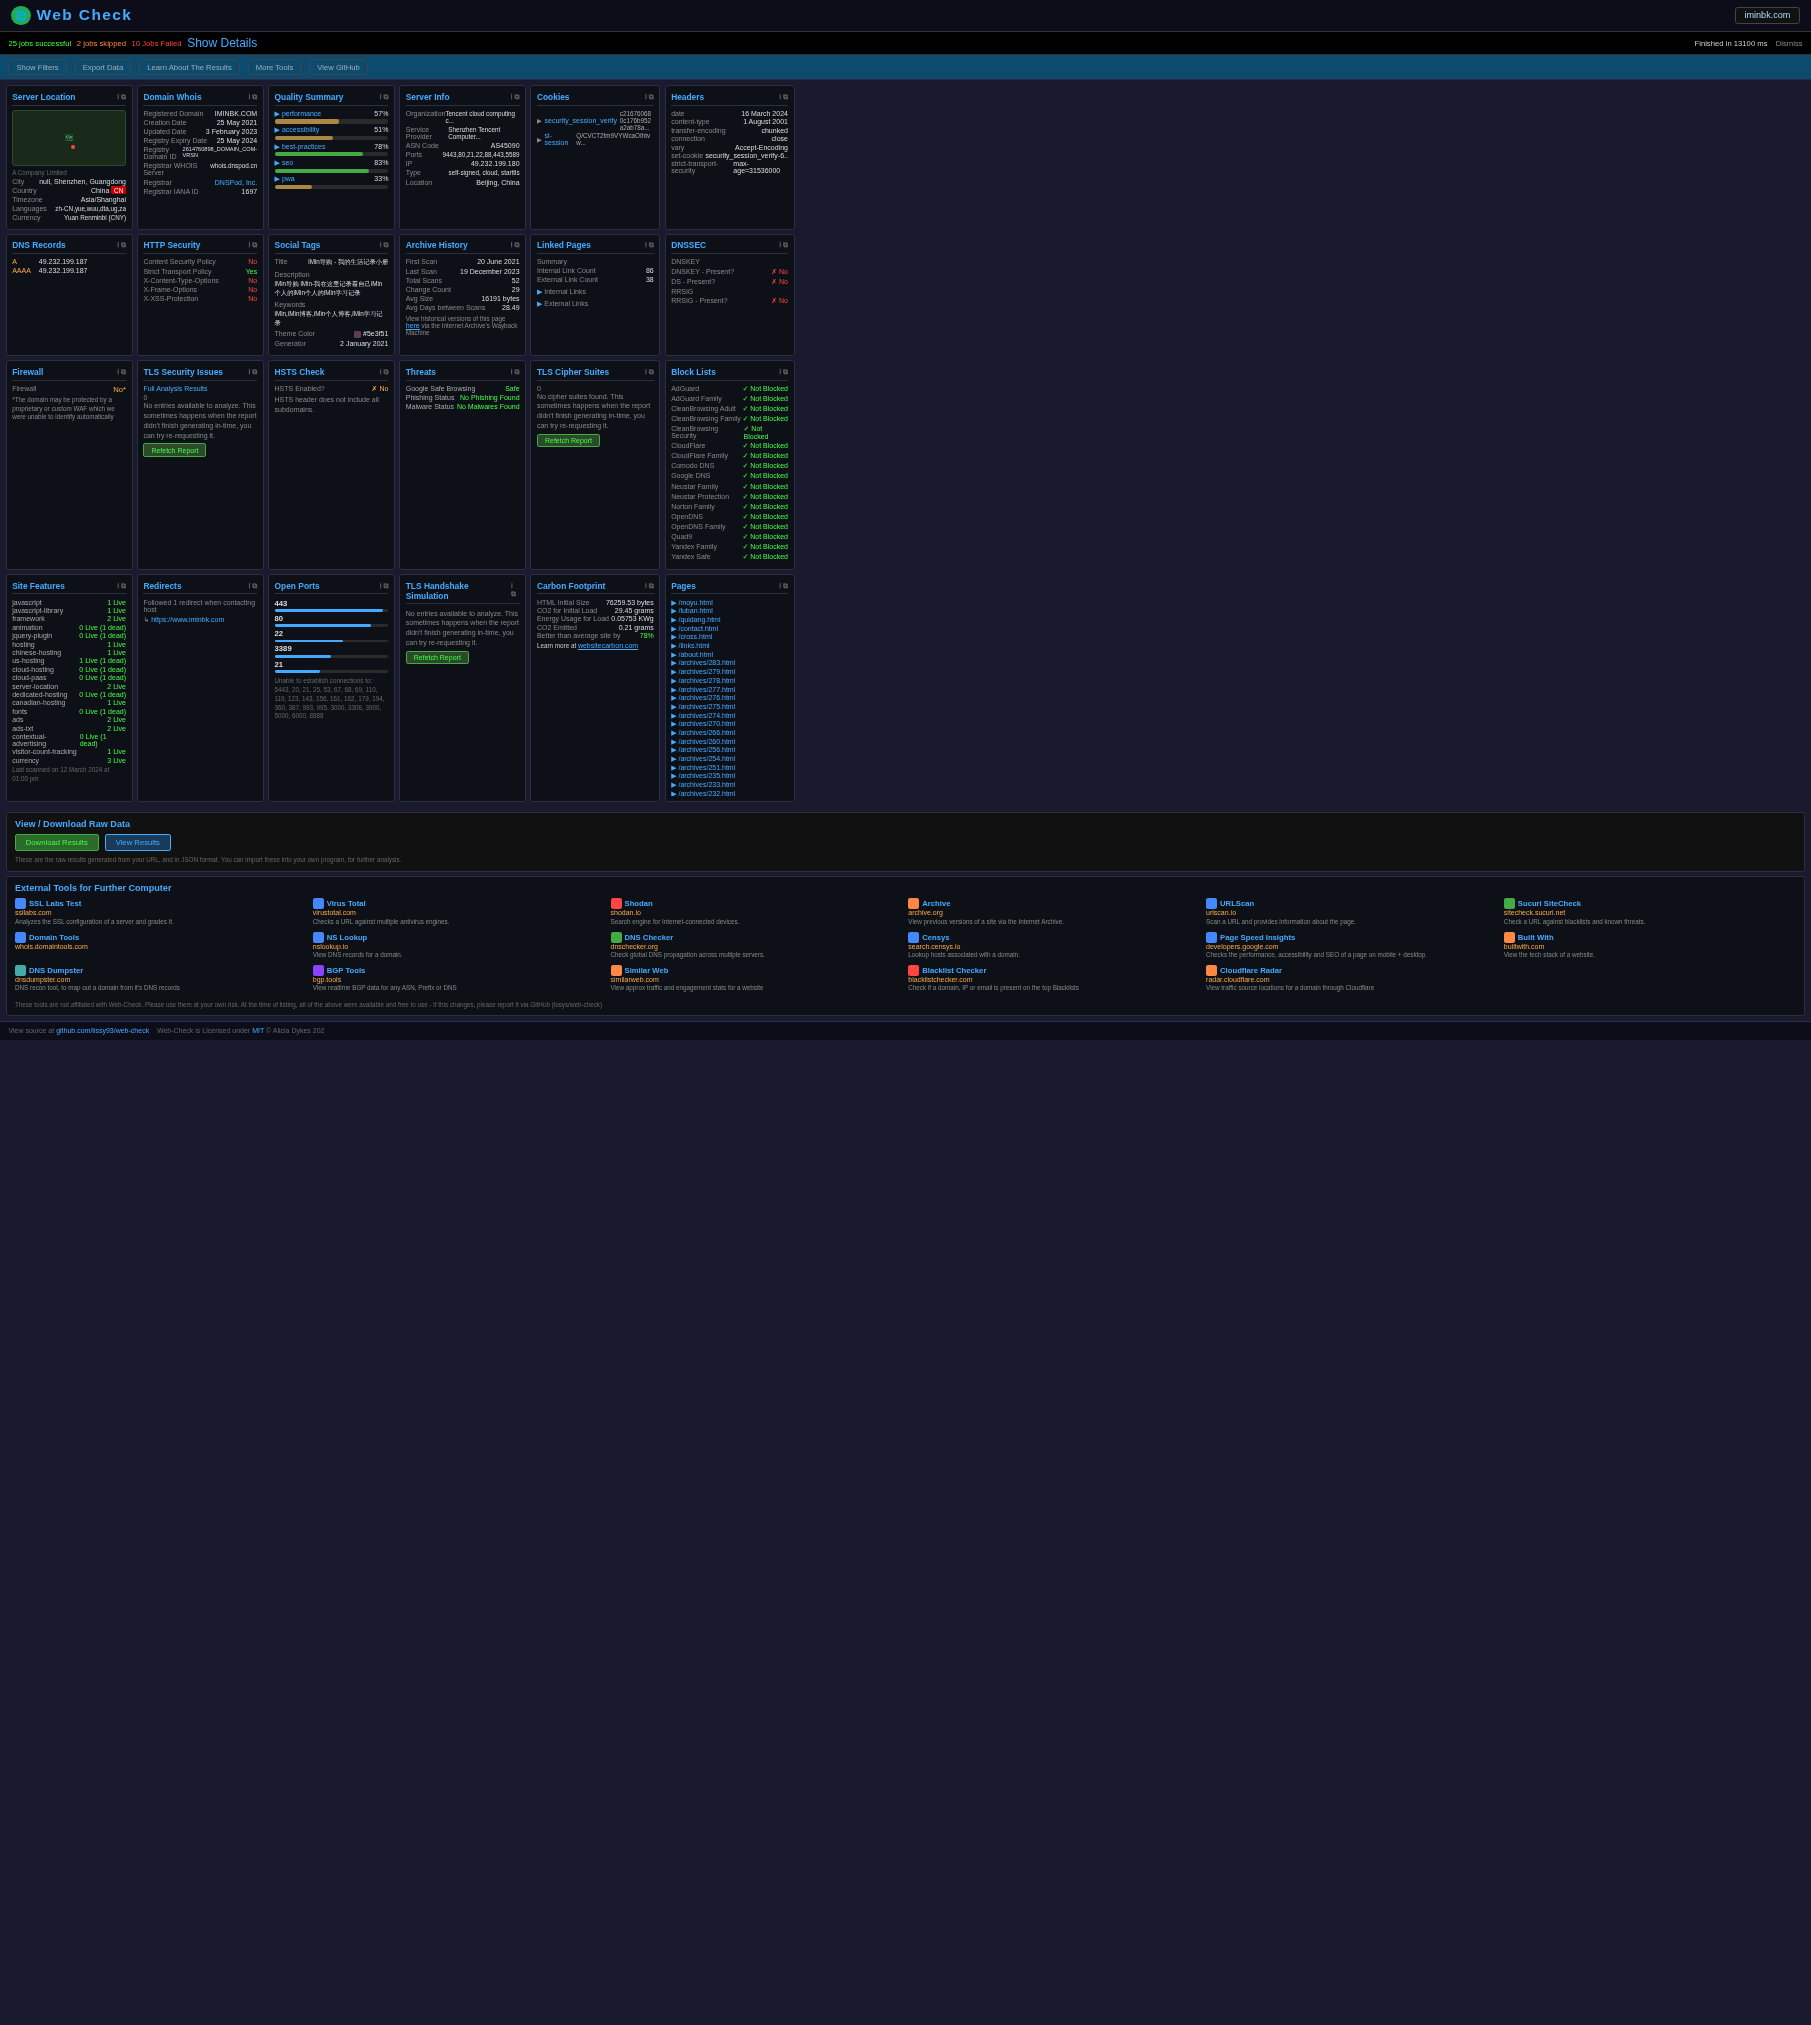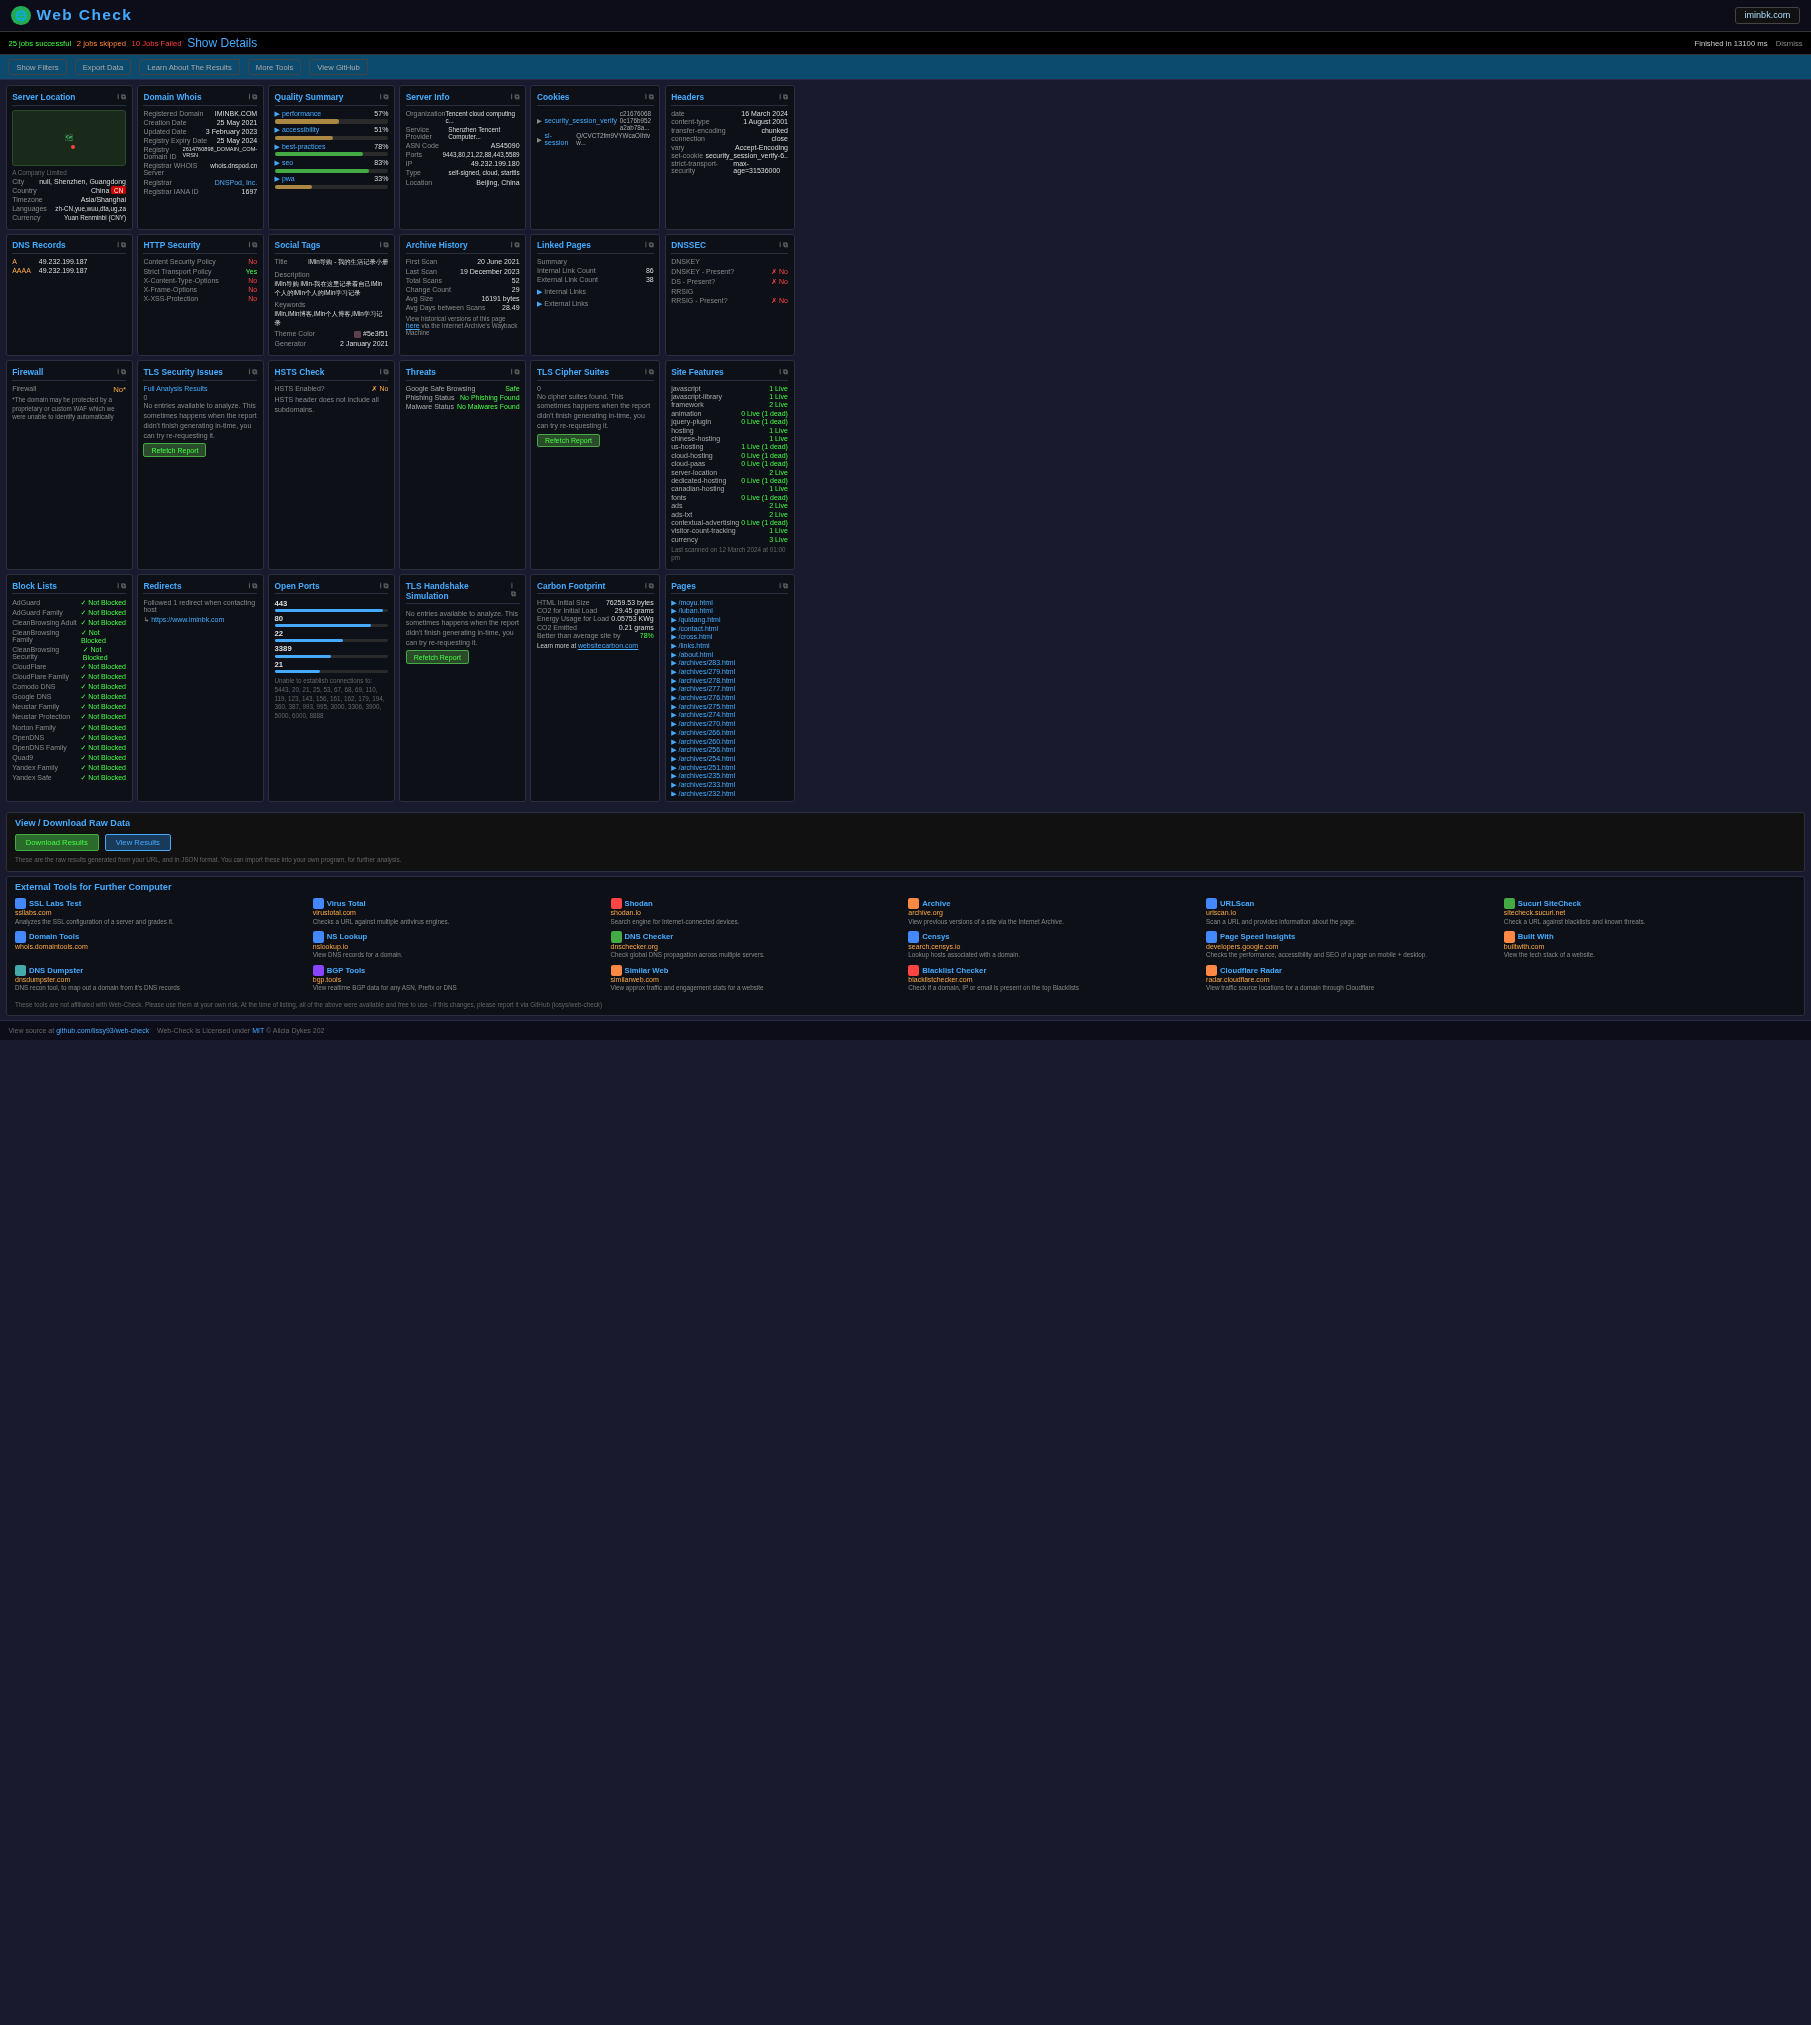--- a/index.html
+++ b/index.html
@@ -607,20 +607,97 @@
       <span>TLS Cipher Suites</span>
       <span class="card-title-icons">ℹ ⧉</span>
     </div>
     <div class="cipher-text">0</div>
     <div class="tls-issue-text">No cipher suites found. This sometimes happens when the report didn't finish generating in-time, you can try re-requesting it.</div>
     <button class="refetch-btn">Refetch Report</button>
   </div>
 
   <div class="card">
     <div class="card-title">
+      <span>Block Lists</span>
+      <span class="card-title-icons">ℹ ⧉</span>
+    </div>
+    <div id="block-lists-items">
+        <div class="row">
+    <span class="row-label">AdGuard</span>
+    <span class="not-blocked">✓ Not Blocked</span>
+  </div>
+        <div class="row">
+    <span class="row-label">AdGuard Family</span>
+    <span class="not-blocked">✓ Not Blocked</span>
+  </div>
+        <div class="row">
+    <span class="row-label">CleanBrowsing Adult</span>
+    <span class="not-blocked">✓ Not Blocked</span>
+  </div>
+        <div class="row">
+    <span class="row-label">CleanBrowsing Family</span>
+    <span class="not-blocked">✓ Not Blocked</span>
+  </div>
+        <div class="row">
+    <span class="row-label">CleanBrowsing Security</span>
+    <span class="not-blocked">✓ Not Blocked</span>
+  </div>
+        <div class="row">
+    <span class="row-label">CloudFlare</span>
+    <span class="not-blocked">✓ Not Blocked</span>
+  </div>
+        <div class="row">
+    <span class="row-label">CloudFlare Family</span>
+    <span class="not-blocked">✓ Not Blocked</span>
+  </div>
+        <div class="row">
+    <span class="row-label">Comodo DNS</span>
+    <span class="not-blocked">✓ Not Blocked</span>
+  </div>
+        <div class="row">
+    <span class="row-label">Google DNS</span>
+    <span class="not-blocked">✓ Not Blocked</span>
+  </div>
+        <div class="row">
+    <span class="row-label">Neustar Family</span>
+    <span class="not-blocked">✓ Not Blocked</span>
+  </div>
+        <div class="row">
+    <span class="row-label">Neustar Protection</span>
+    <span class="not-blocked">✓ Not Blocked</span>
+  </div>
+        <div class="row">
+    <span class="row-label">Norton Family</span>
+    <span class="not-blocked">✓ Not Blocked</span>
+  </div>
+        <div class="row">
+    <span class="row-label">OpenDNS</span>
+    <span class="not-blocked">✓ Not Blocked</span>
+  </div>
+        <div class="row">
+    <span class="row-label">OpenDNS Family</span>
+    <span class="not-blocked">✓ Not Blocked</span>
+  </div>
+        <div class="row">
+    <span class="row-label">Quad9</span>
+    <span class="not-blocked">✓ Not Blocked</span>
+  </div>
+        <div class="row">
+    <span class="row-label">Yandex Family</span>
+    <span class="not-blocked">✓ Not Blocked</span>
+  </div>
+        <div class="row">
+    <span class="row-label">Yandex Safe</span>
+    <span class="not-blocked">✓ Not Blocked</span>
+  </div>
+      </div>
+  </div>
+
+  <div class="card">
+    <div class="card-title">
       <span>Site Features</span>
       <span class="card-title-icons">ℹ ⧉</span>
     </div>
     <div id="site-features-items">
         <div class="site-feature-row">
     <span class="sf-key">javascript</span>
     <span class="sf-val">1 Live</span>
   </div>
         <div class="site-feature-row">
     <span class="sf-key">javascript-library</span>
@@ -689,97 +766,20 @@
         <div class="site-feature-row">
     <span class="sf-key">visitor-count-tracking</span>
     <span class="sf-val">1 Live</span>
   </div>
         <div class="site-feature-row">
     <span class="sf-key">currency</span>
     <span class="sf-val">3 Live</span>
   </div>
       </div>
     <div class="small-text" style="margin-top:2.8px;">Last scanned on 12 March 2024 at 01:00 pm</div>
-  </div>
-
-  <div class="card">
-    <div class="card-title">
-      <span>Block Lists</span>
-      <span class="card-title-icons">ℹ ⧉</span>
-    </div>
-    <div id="block-lists-items">
-        <div class="row">
-    <span class="row-label">AdGuard</span>
-    <span class="not-blocked">✓ Not Blocked</span>
-  </div>
-        <div class="row">
-    <span class="row-label">AdGuard Family</span>
-    <span class="not-blocked">✓ Not Blocked</span>
-  </div>
-        <div class="row">
-    <span class="row-label">CleanBrowsing Adult</span>
-    <span class="not-blocked">✓ Not Blocked</span>
-  </div>
-        <div class="row">
-    <span class="row-label">CleanBrowsing Family</span>
-    <span class="not-blocked">✓ Not Blocked</span>
-  </div>
-        <div class="row">
-    <span class="row-label">CleanBrowsing Security</span>
-    <span class="not-blocked">✓ Not Blocked</span>
-  </div>
-        <div class="row">
-    <span class="row-label">CloudFlare</span>
-    <span class="not-blocked">✓ Not Blocked</span>
-  </div>
-        <div class="row">
-    <span class="row-label">CloudFlare Family</span>
-    <span class="not-blocked">✓ Not Blocked</span>
-  </div>
-        <div class="row">
-    <span class="row-label">Comodo DNS</span>
-    <span class="not-blocked">✓ Not Blocked</span>
-  </div>
-        <div class="row">
-    <span class="row-label">Google DNS</span>
-    <span class="not-blocked">✓ Not Blocked</span>
-  </div>
-        <div class="row">
-    <span class="row-label">Neustar Family</span>
-    <span class="not-blocked">✓ Not Blocked</span>
-  </div>
-        <div class="row">
-    <span class="row-label">Neustar Protection</span>
-    <span class="not-blocked">✓ Not Blocked</span>
-  </div>
-        <div class="row">
-    <span class="row-label">Norton Family</span>
-    <span class="not-blocked">✓ Not Blocked</span>
-  </div>
-        <div class="row">
-    <span class="row-label">OpenDNS</span>
-    <span class="not-blocked">✓ Not Blocked</span>
-  </div>
-        <div class="row">
-    <span class="row-label">OpenDNS Family</span>
-    <span class="not-blocked">✓ Not Blocked</span>
-  </div>
-        <div class="row">
-    <span class="row-label">Quad9</span>
-    <span class="not-blocked">✓ Not Blocked</span>
-  </div>
-        <div class="row">
-    <span class="row-label">Yandex Family</span>
-    <span class="not-blocked">✓ Not Blocked</span>
-  </div>
-        <div class="row">
-    <span class="row-label">Yandex Safe</span>
-    <span class="not-blocked">✓ Not Blocked</span>
-  </div>
-      </div>
   </div>
 
   <div class="card">
     <div class="card-title">
       <span>Redirects</span>
       <span class="card-title-icons">ℹ ⧉</span>
     </div>
     <div class="redirect-item">Followed 1 redirect when contacting host</div>
     <div style="margin-top:2.8px;">
       <span class="redirect-item">↳ </span>

